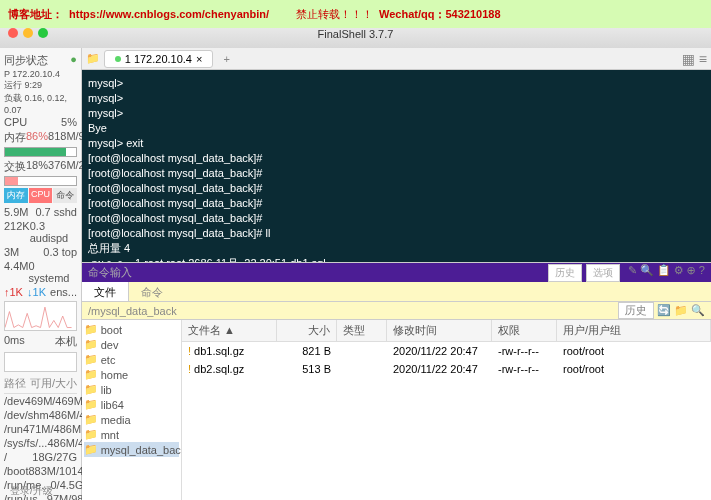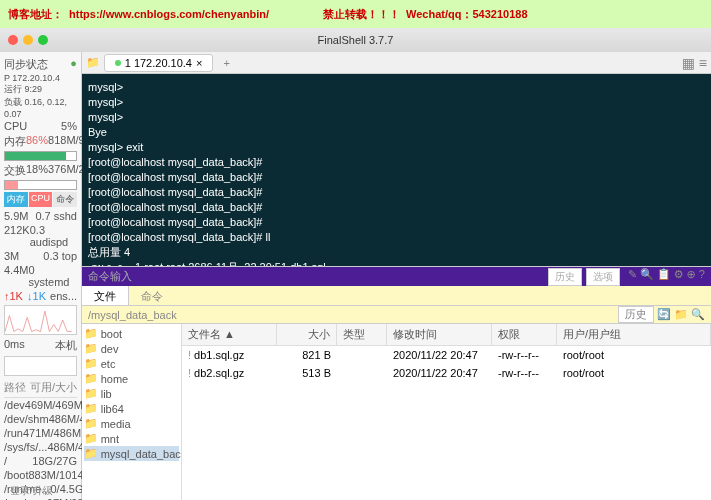--- a/index.html
+++ b/index.html
@@ -1,20 +1,20 @@
 <!DOCTYPE html>
 <html><head>
 <meta charset="utf-8">
 <style>
 *{margin:0;padding:0;box-sizing:border-box;font-family:Arial,"Microsoft YaHei",sans-serif;font-size:11px}
 body{background:#ececec;width:711px;height:500px;overflow:hidden}
 .banner{background:#d6fbb3;height:28px;display:flex;align-items:center;padding:13px 8px;gap:6px}
 .banner .url{color:#c00;font-weight:bold}
-.banner .cn{color:#c00;font-weight:bold;margin-left:48px}
-.titlebar{background:linear-gradient(#e8e8e8,#d8d8d8);height:20px;display:flex;align-items:center;padding:12px 8px;position:relative}
+.banner .cn{color:#c00;font-weight:normal;margin-left:21px}
+.titlebar{background:linear-gradient(#e8e8e8,#d8d8d8);height:20px;display:flex;padding:0 8px;position:relative}
 .dots{display:flex;gap:5px}
 .dot{width:10px;height:10px;border-radius:50%}
 .dot.r{background:#ff5f56}.dot.y{background:#ffbd2e}.dot.g{background:#27c93f}
 .titlebar .title{position:absolute;left:50%;transform:translateX(-50%);color:#333}
 .main{display:flex;height:452px}
 .sidebar{width:82px;background:#f7f7f7;border-right:1px solid #ccc;padding:4px;font-size:10px;color:#555}
 .sidebar .row{display:flex;justify-content:space-between;padding:1px 0;white-space:nowrap}
 .sidebar .grn{color:#5a5}
 .sidebar .small{font-size:9px}
 .bar{height:10px;background:linear-gradient(to right,#3cb371 86%,#fff 86%);border:1px solid #aaa;margin:1px 0}

